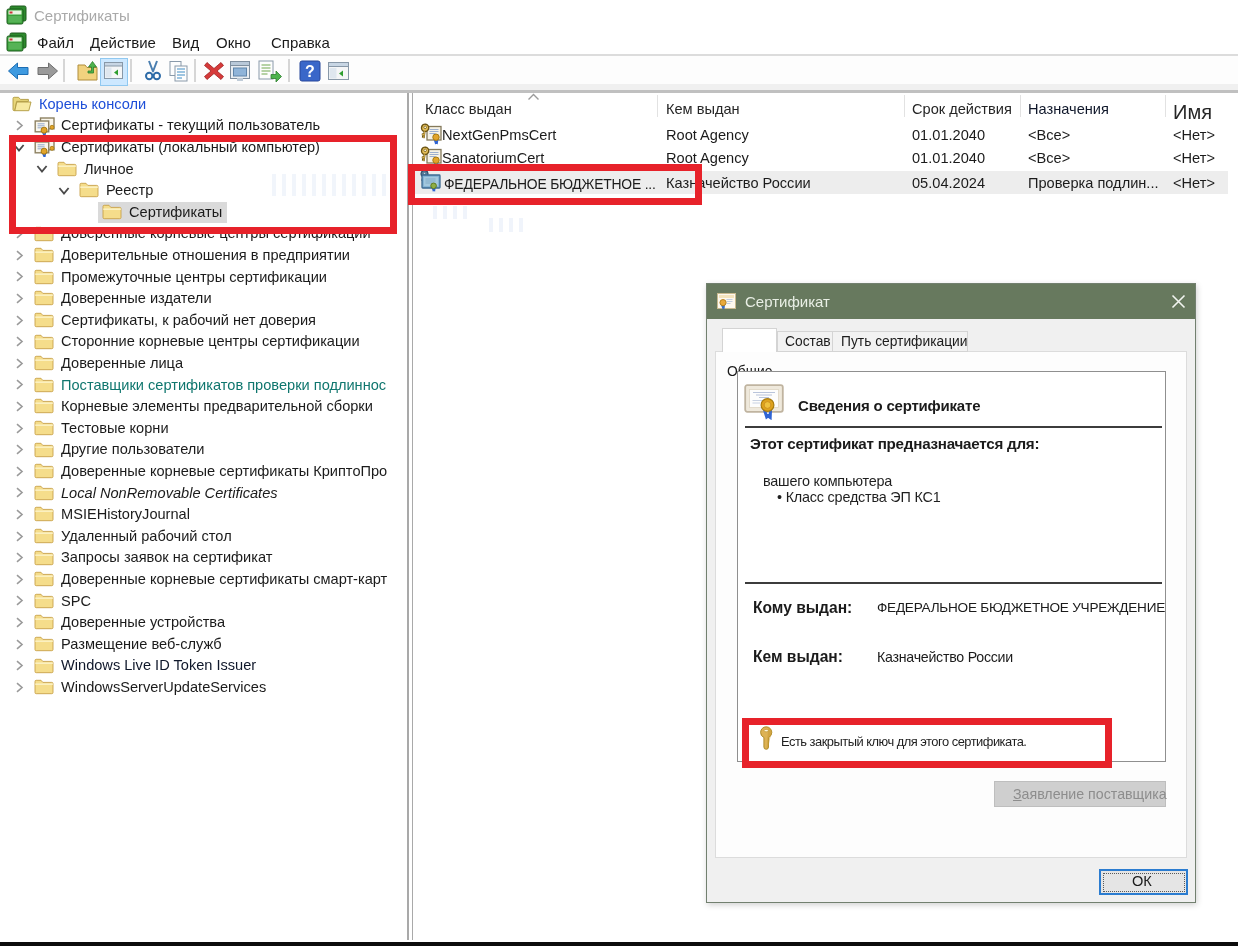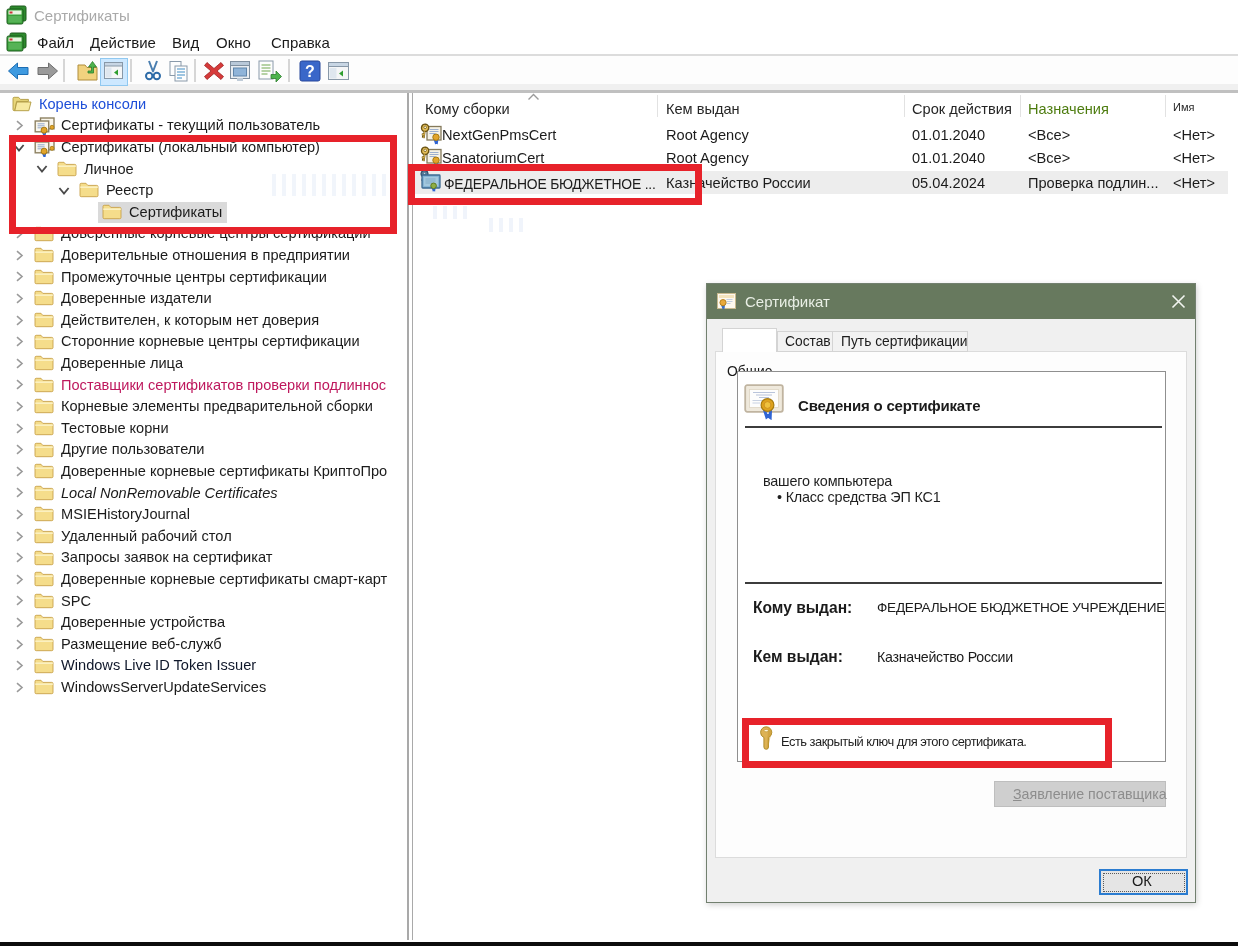--- a/index.html
+++ b/index.html
@@ -188,21 +188,21 @@
     <path d="M1.3 5.2 L18.8 5.2" stroke="#fbf0c0" stroke-width="1.6"></path>
   </svg>
 <div class="txt" style="left:61px;top:290.1px;font-size:14.6px;color:#1b1b1b;">Доверенные издатели</div>
 <svg class="abs" style="left:14px;top:314.5px" width="11" height="11" viewBox="0 0 11 11">
     <path d="M3 1.2 L8 5.5 L3 9.8" fill="none" stroke="#9a9a9a" stroke-width="1.6"></path>
   </svg>
 <svg class="abs" style="left:34px;top:312.0px" width="20" height="16" viewBox="0 0 20 16">
     <path d="M1 2.5 a1.2 1.2 0 0 1 1.2 -1.2 L7 1.3 L8.8 3.4 L17.8 3.4 a1.2 1.2 0 0 1 1.2 1.2 L19 13.5 a1.2 1.2 0 0 1 -1.2 1.2 L2.2 14.7 a1.2 1.2 0 0 1 -1.2 -1.2 Z" fill="#f5dd8b" stroke="#c8a24a" stroke-width="0.9"></path>
     <path d="M1.3 5.2 L18.8 5.2" stroke="#fbf0c0" stroke-width="1.6"></path>
   </svg>
-<div class="txt" style="left:61px;top:311.7px;font-size:14.6px;color:#1b1b1b;">Действителен, к которым нет доверия</div>
+<div class="txt" style="left:61px;top:311.7px;font-size:14.6px;color:#1b1b1b;">Сертификаты, к рабочий нет доверия</div>
 <svg class="abs" style="left:14px;top:336.1px" width="11" height="11" viewBox="0 0 11 11">
     <path d="M3 1.2 L8 5.5 L3 9.8" fill="none" stroke="#9a9a9a" stroke-width="1.6"></path>
   </svg>
 <svg class="abs" style="left:34px;top:333.6px" width="20" height="16" viewBox="0 0 20 16">
     <path d="M1 2.5 a1.2 1.2 0 0 1 1.2 -1.2 L7 1.3 L8.8 3.4 L17.8 3.4 a1.2 1.2 0 0 1 1.2 1.2 L19 13.5 a1.2 1.2 0 0 1 -1.2 1.2 L2.2 14.7 a1.2 1.2 0 0 1 -1.2 -1.2 Z" fill="#f5dd8b" stroke="#c8a24a" stroke-width="0.9"></path>
     <path d="M1.3 5.2 L18.8 5.2" stroke="#fbf0c0" stroke-width="1.6"></path>
   </svg>
 <div class="txt" style="left:61px;top:333.3px;font-size:14.6px;color:#1b1b1b;">Сторонние корневые центры сертификации</div>
 <svg class="abs" style="left:14px;top:357.7px" width="11" height="11" viewBox="0 0 11 11">
     <path d="M3 1.2 L8 5.5 L3 9.8" fill="none" stroke="#9a9a9a" stroke-width="1.6"></path>
@@ -212,21 +212,21 @@
     <path d="M1.3 5.2 L18.8 5.2" stroke="#fbf0c0" stroke-width="1.6"></path>
   </svg>
 <div class="txt" style="left:61px;top:354.9px;font-size:14.6px;color:#1b1b1b;">Доверенные лица</div>
 <svg class="abs" style="left:14px;top:379.3px" width="11" height="11" viewBox="0 0 11 11">
     <path d="M3 1.2 L8 5.5 L3 9.8" fill="none" stroke="#9a9a9a" stroke-width="1.6"></path>
   </svg>
 <svg class="abs" style="left:34px;top:376.8px" width="20" height="16" viewBox="0 0 20 16">
     <path d="M1 2.5 a1.2 1.2 0 0 1 1.2 -1.2 L7 1.3 L8.8 3.4 L17.8 3.4 a1.2 1.2 0 0 1 1.2 1.2 L19 13.5 a1.2 1.2 0 0 1 -1.2 1.2 L2.2 14.7 a1.2 1.2 0 0 1 -1.2 -1.2 Z" fill="#f5dd8b" stroke="#c8a24a" stroke-width="0.9"></path>
     <path d="M1.3 5.2 L18.8 5.2" stroke="#fbf0c0" stroke-width="1.6"></path>
   </svg>
-<div class="txt" style="left:61px;top:376.5px;font-size:14.6px;color:#be185d;">Поставщики сертификатов проверки подлиннос</div>
+<div class="txt" style="left:61px;top:376.5px;font-size:14.6px;color:#0f766e;">Поставщики сертификатов проверки подлиннос</div>
 <svg class="abs" style="left:14px;top:400.9px" width="11" height="11" viewBox="0 0 11 11">
     <path d="M3 1.2 L8 5.5 L3 9.8" fill="none" stroke="#9a9a9a" stroke-width="1.6"></path>
   </svg>
 <svg class="abs" style="left:34px;top:398.4px" width="20" height="16" viewBox="0 0 20 16">
     <path d="M1 2.5 a1.2 1.2 0 0 1 1.2 -1.2 L7 1.3 L8.8 3.4 L17.8 3.4 a1.2 1.2 0 0 1 1.2 1.2 L19 13.5 a1.2 1.2 0 0 1 -1.2 1.2 L2.2 14.7 a1.2 1.2 0 0 1 -1.2 -1.2 Z" fill="#f5dd8b" stroke="#c8a24a" stroke-width="0.9"></path>
     <path d="M1.3 5.2 L18.8 5.2" stroke="#fbf0c0" stroke-width="1.6"></path>
   </svg>
 <div class="txt" style="left:61px;top:398.1px;font-size:14.6px;color:#1b1b1b;">Корневые элементы предварительной сборки</div>
 <svg class="abs" style="left:14px;top:422.5px" width="11" height="11" viewBox="0 0 11 11">
     <path d="M3 1.2 L8 5.5 L3 9.8" fill="none" stroke="#9a9a9a" stroke-width="1.6"></path>
@@ -336,25 +336,25 @@
 <div class="abs" style="left:407px;top:92.5px;width:1.6px;height:847px;background:#a9a9a9;"></div>
 <div class="abs" style="left:411.5px;top:92.5px;width:1.6px;height:847px;background:#a9a9a9;"></div>
 
 <svg class="abs" style="left:527px;top:93px" width="13" height="8" viewBox="0 0 13 8">
     <path d="M1.5 6.5 L6.5 1.5 L11.5 6.5" fill="none" stroke="#9a9a9a" stroke-width="1.4"></path>
   </svg>
 <div class="abs" style="left:656.5px;top:95px;width:1.2px;height:22px;background:#e2e2e2;"></div>
 <div class="abs" style="left:903.5px;top:95px;width:1.2px;height:22px;background:#e2e2e2;"></div>
 <div class="abs" style="left:1019.5px;top:95px;width:1.2px;height:22px;background:#e2e2e2;"></div>
 <div class="abs" style="left:1164.5px;top:95px;width:1.2px;height:22px;background:#e2e2e2;"></div>
-<div class="txt" style="left:425px;top:101px;font-size:14.6px;color:#262626;">Кому сборки</div>
+<div class="txt" style="left:425px;top:101px;font-size:14.6px;color:#262626;">Класс выдан</div>
 <div class="txt" style="left:666px;top:101px;font-size:14.6px;color:#262626;">Кем выдан</div>
 <div class="txt" style="left:912px;top:101px;font-size:14.6px;color:#262626;">Срок действия</div>
-<div class="txt" style="left:1028px;top:101px;font-size:14.6px;color:#4d7c0f;">Назначения</div>
-<div class="txt" style="left:1173px;top:101px;font-size:11px;color:#262626;">Имя</div>
+<div class="txt" style="left:1028px;top:101px;font-size:14.6px;color:#0f172a;">Назначения</div>
+<div class="txt" style="left:1173px;top:101px;font-size:20px;color:#262626;">Имя</div>
 
 <div class="abs" style="left:414px;top:171px;width:814px;height:23px;background:#ededed;"></div>
 
 <svg class="abs" style="left:419px;top:123px" width="23" height="22" viewBox="0 0 23 22">
   <rect x="8" y="3.5" width="14" height="13.5" fill="#f6f2e6" stroke="#857a5c" stroke-width="1.3"></rect>
   <path d="M10.5 6.5 h9 M10.5 8.5 h9 M10.5 10.5 h6" stroke="#9db0d0" stroke-width="1"></path>
   <path d="M15.5 16.5 l1.1 3.6 l1.9 -1.4 M18.6 16.5 l-0.5 3.6 l-1.9 -1.4" stroke="#2f64d4" stroke-width="1.6" fill="none"></path>
   <circle cx="17" cy="14.2" r="3.2" fill="#e2a42c" stroke="#a87b0e" stroke-width="1"></circle>
   <g transform="rotate(8 6 7)">
     <circle cx="5.8" cy="4.8" r="3.6" fill="#e8c15a" stroke="#6b5413" stroke-width="1.4"></circle>
@@ -431,20 +431,21 @@
     <rect x="1.2" y="1.2" width="37.6" height="26.6" rx="2" fill="#efe9dc" stroke="#c0b4a0" stroke-width="1.8"></rect>
     <rect x="5.5" y="5.5" width="29" height="18" fill="#fdfdfc" stroke="#ded5c2" stroke-width="0.8"></rect>
     <path d="M9 8.5 h22 M12 11 h16 M15 13.5 h10" stroke="#b9c4da" stroke-width="1.1"></path>
     <path d="M8.5 16.5 h10 M8.5 19 h8" stroke="#c9d2e2" stroke-width="1"></path>
     <path d="M20.5 26 l2.2 7 l3.4 -2.6 M26.5 26.5 l-0.3 7 l-3.6 -2.4" stroke="#2f64d4" stroke-width="3" fill="none" stroke-linecap="round"></path>
     <circle cx="23.5" cy="21" r="6.4" fill="#dfa31c" stroke="#a87b0e" stroke-width="1.2"></circle>
     <circle cx="23.5" cy="21" r="3.4" fill="#efc23e" stroke="#c8891c" stroke-width="0.8"></circle>
   </svg>
   <div class="txt" style="left:91px;top:113px;font-size:15px;font-weight:bold;letter-spacing:-0.2px;">Сведения о сертификате</div>
   <div class="abs" style="left:38px;top:141.5px;width:417px;height:2.4px;background:#3c3c3c;"></div>
+  <div class="txt" style="left:43px;top:151px;font-size:15.2px;font-weight:bold;letter-spacing:-0.25px;">Этот сертификат предназначается для:</div>
   <div class="txt" style="left:56px;top:189px;font-size:14.4px;letter-spacing:-0.2px;color:#1f1f1f;">вашего компьютера</div>
   <div class="txt" style="left:70px;top:205px;font-size:14.4px;letter-spacing:-0.2px;color:#1f1f1f;">•&nbsp;Класс средства ЭП КС1</div>
   <div class="abs" style="left:38px;top:298px;width:417px;height:2.4px;background:#3c3c3c;"></div>
   <div class="txt" style="left:46px;top:314.5px;font-size:15.6px;font-weight:bold;letter-spacing:0px;">Кому выдан:</div>
   <div class="txt" style="left:170px;top:316px;font-size:13.6px;letter-spacing:-0.25px;">ФЕДЕРАЛЬНОЕ БЮДЖЕТНОЕ УЧРЕЖДЕНИЕ</div>
   <div class="txt" style="left:46px;top:363.5px;font-size:15.6px;font-weight:bold;letter-spacing:0px;">Кем выдан:</div>
   <div class="txt" style="left:170px;top:365px;font-size:14.2px;letter-spacing:-0.25px;">Казначейство России</div>
   <svg class="abs" style="left:52px;top:442px" width="15" height="24" viewBox="0 0 15 24">
     <path d="M7.2 0.8 a5.6 5.6 0 0 1 5.6 5.6 a5.6 5.6 0 0 1 -3.3 5.1 L9.5 21 a2.3 2.3 0 0 1 -4.6 0 L4.9 11.5 a5.6 5.6 0 0 1 -3.3 -5.1 a5.6 5.6 0 0 1 5.6 -5.6 Z" fill="#ddb254" stroke="#a8851f" stroke-width="0.9"></path>
     <path d="M9.2 1.6 a5 5 0 0 1 2.6 7.8 L9.3 21 a2 2 0 0 1 -1.6 1.6 Z" fill="#c89a33" opacity="0.55"></path>

